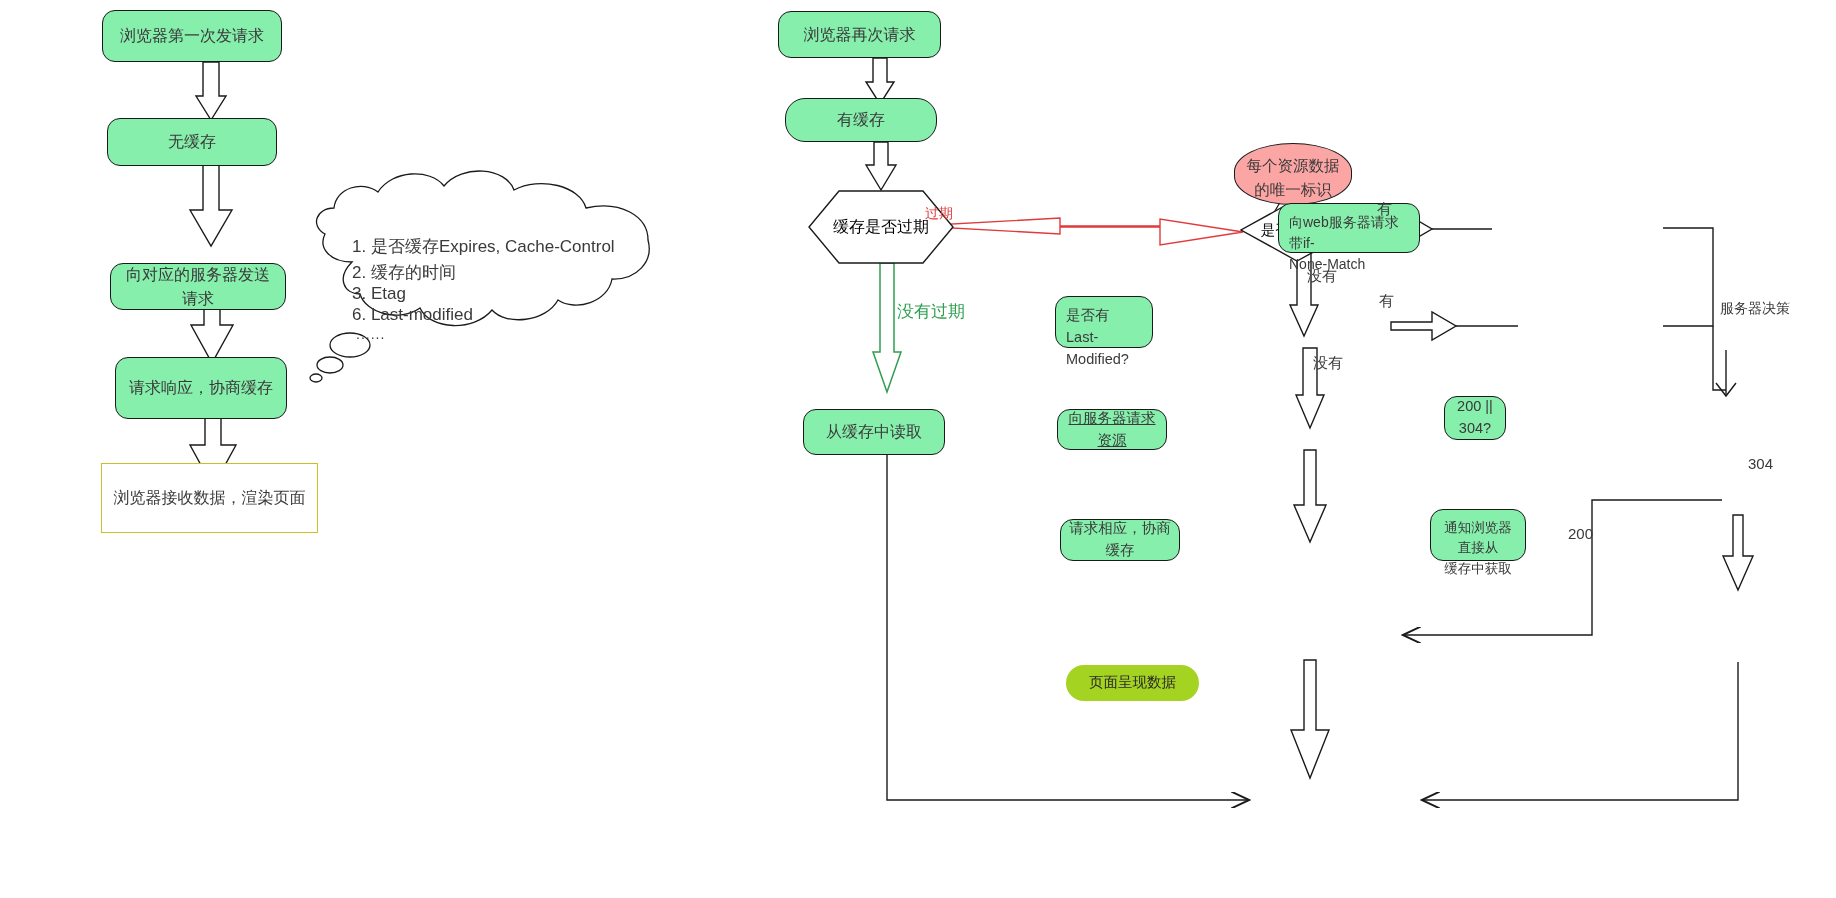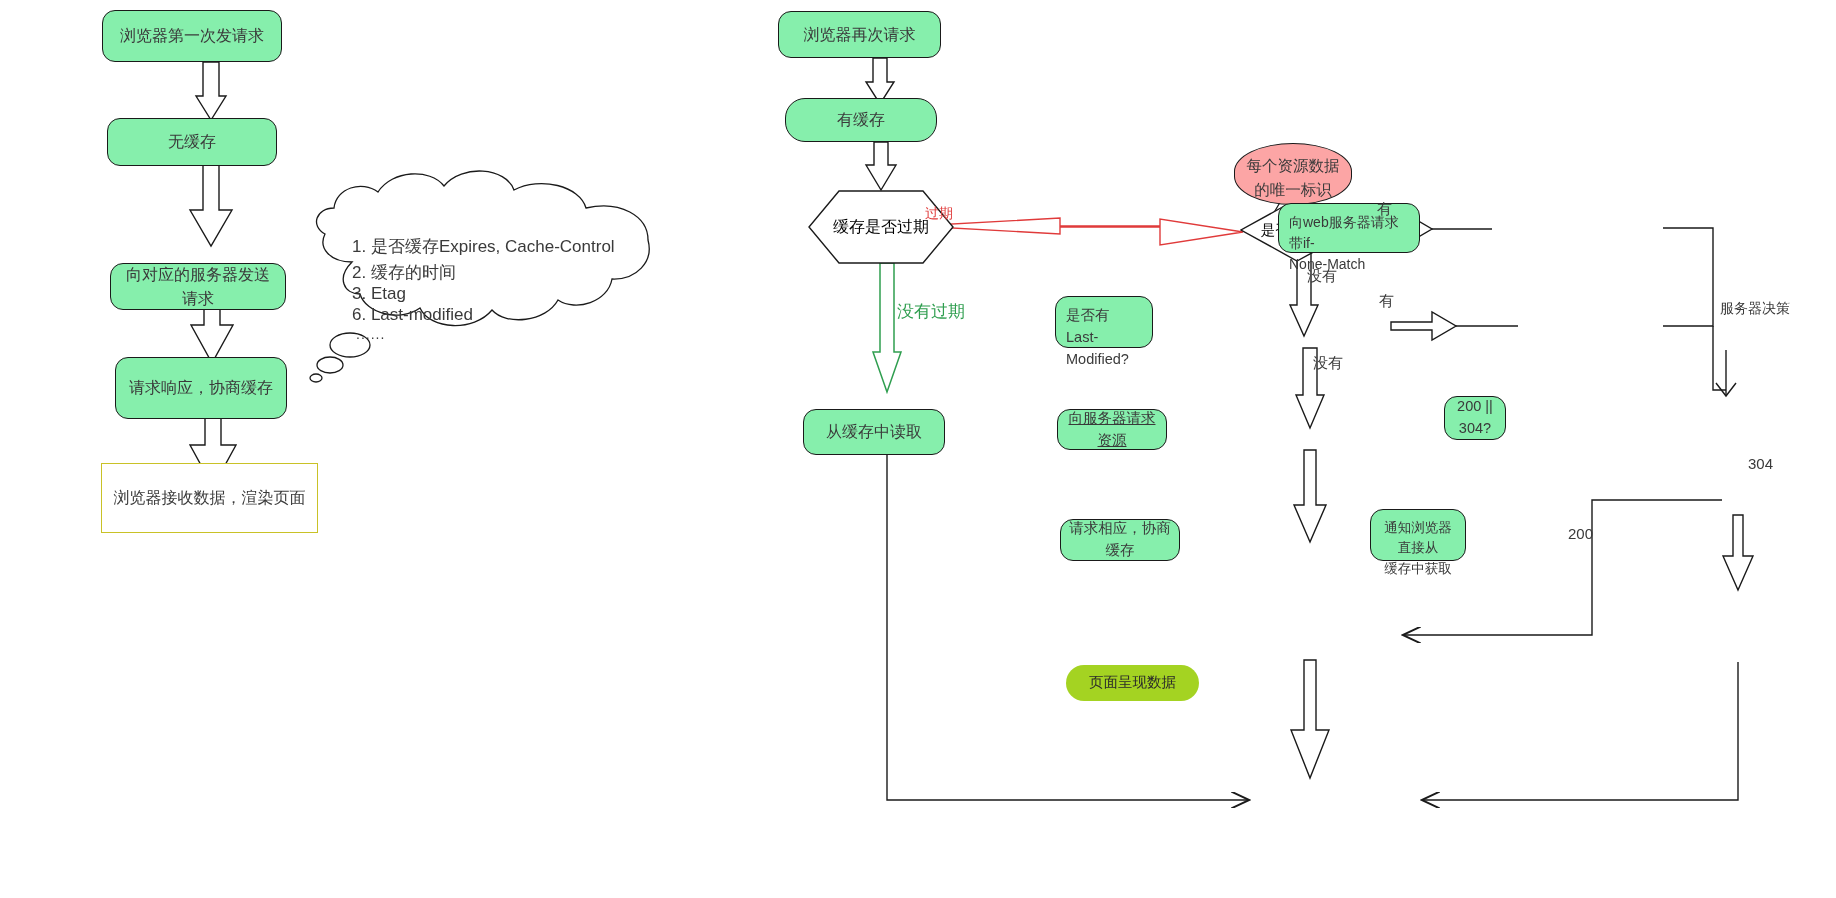--- a/index.html
+++ b/index.html
@@ -195,21 +195,21 @@
   </div>
 
   <div class="node" style="left:1444px;top:396px;width:62px;height:44px;font-size:14.5px;">
     <span>200 || 304?</span>
   </div>
 
   <div class="node" style="left:1060px;top:519px;width:120px;height:42px;font-size:14.5px;">
     <span>请求相应，协商缓存</span>
   </div>
 
-  <div class="node two-line" style="left:1370px;top:509px;width:96px;height:52px;font-size:13.5px;text-align:center;">
+  <div class="node two-line" style="left:1430px;top:509px;width:96px;height:52px;font-size:13.5px;text-align:center;">
     <span class="ln">通知浏览器直接从</span>
     <span class="ln">缓存中获取</span>
   </div>
 
   <div class="node green" style="left:1066px;top:665px;width:133px;height:36px;font-size:14.5px;">
     <span>页面呈现数据</span>
   </div>
 
   <div class="lbl red" style="left:925px;top:205px;">过期</div>
 

